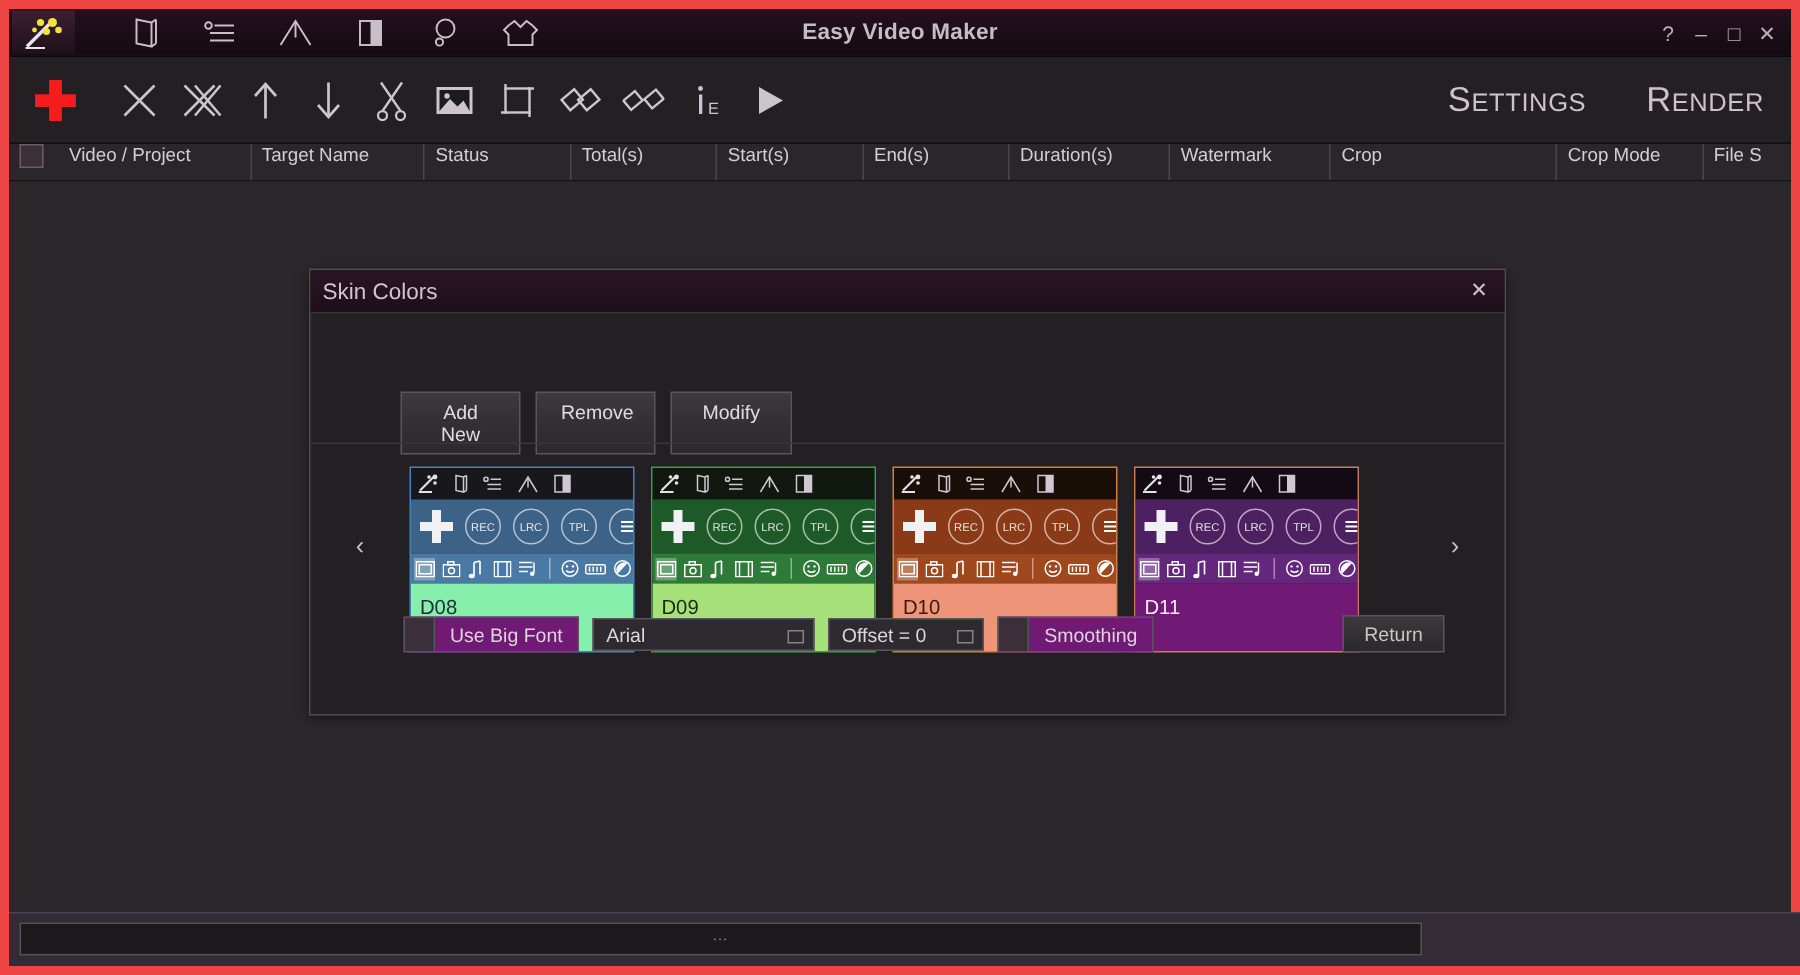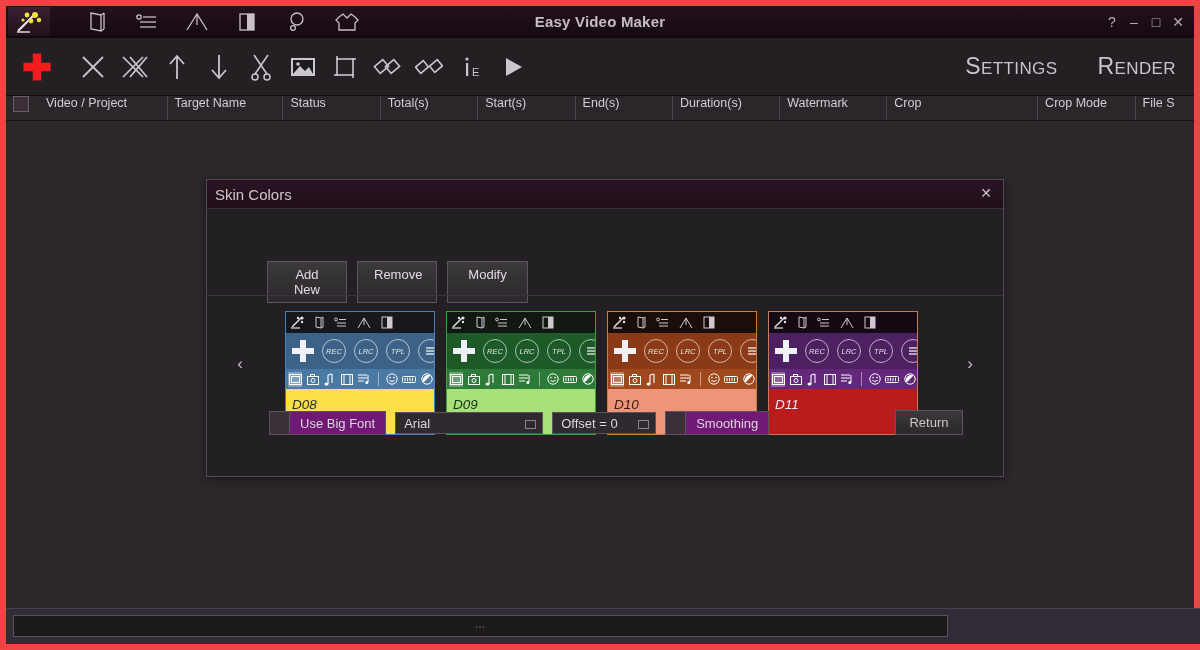--- a/index.html
+++ b/index.html
@@ -151,22 +151,22 @@
     text-align:center;
     box-sizing:border-box;
   }
   .gbtn.w90 { width: 81px; }
 
   .sep {
     position:absolute; left: 0; right: 0; top: 86px; height:1px; background:#3a343b;
   }
 
   .cards {
-    position:absolute; left: 78px; top: 102px;
-    display:flex; gap: 11px; font-style: italic;
+    position:absolute; left: 66px; top: 102px;
+    display:flex; gap: 11px;
   }
   .arrow {
     position:absolute; top: 145px;
     color:#c6bdc6; font-size: 17px;
     width: 18px; text-align:center;
   }
   .arrow.left { left: 24px; }
   .arrow.right { right: 24px; }
 
   
@@ -598,21 +598,21 @@
                     <line x1="10.5" y1="2.8" x2="10.5" y2="6.2" stroke="#fff" stroke-width="1"></line>
                   </svg>
                 </span>
                 <span class="ri">
                   <svg width="12" height="12" viewBox="0 0 12 12">
                     <circle cx="6" cy="6" r="5.2" fill="none" stroke="#fff" stroke-width="1"></circle>
                     <path d="M9.4 2.4 L2.6 9.6 A5.2 5.2 0 0 1 9.4 2.4 Z" fill="#fff"></path>
                   </svg>
                 </span>
               </div>
-              <div class="card-bottom" style="background:#fde047">
+              <div class="card-bottom" style="background:#86efac">
                 <span class="card-label" style="color:#1d2d3a">D08</span>
               </div>
             </div>
             <div class="card" style="border-color: rgb(59, 161, 60);">
               <div class="card-top" style="background:#101810">
                 <span class="ci">
                   <svg width="14" height="13" viewBox="0 0 14 13">
                     <line x1="1" y1="11" x2="10" y2="2" stroke="#e6e2ea" stroke-width="1.4"></line>
                     <line x1="0" y1="12" x2="9" y2="12" stroke="#e6e2ea" stroke-width="1.2"></line>
                     <circle cx="11" cy="2" r="1.6" fill="#e6e2ea"></circle>
@@ -958,21 +958,21 @@
                     <line x1="10.5" y1="2.8" x2="10.5" y2="6.2" stroke="#fff" stroke-width="1"></line>
                   </svg>
                 </span>
                 <span class="ri">
                   <svg width="12" height="12" viewBox="0 0 12 12">
                     <circle cx="6" cy="6" r="5.2" fill="none" stroke="#fff" stroke-width="1"></circle>
                     <path d="M9.4 2.4 L2.6 9.6 A5.2 5.2 0 0 1 9.4 2.4 Z" fill="#fff"></path>
                   </svg>
                 </span>
               </div>
-              <div class="card-bottom" style="background:#b91c1c">
+              <div class="card-bottom" style="background:#701a75">
                 <span class="card-label" style="color:#f5e8f5">D11</span>
               </div>
             </div>
           </div>
 
         <div class="botrow">
           <div class="chk">
             <div class="box"></div>
             <div class="lab">Use Big Font</div>
           </div>

